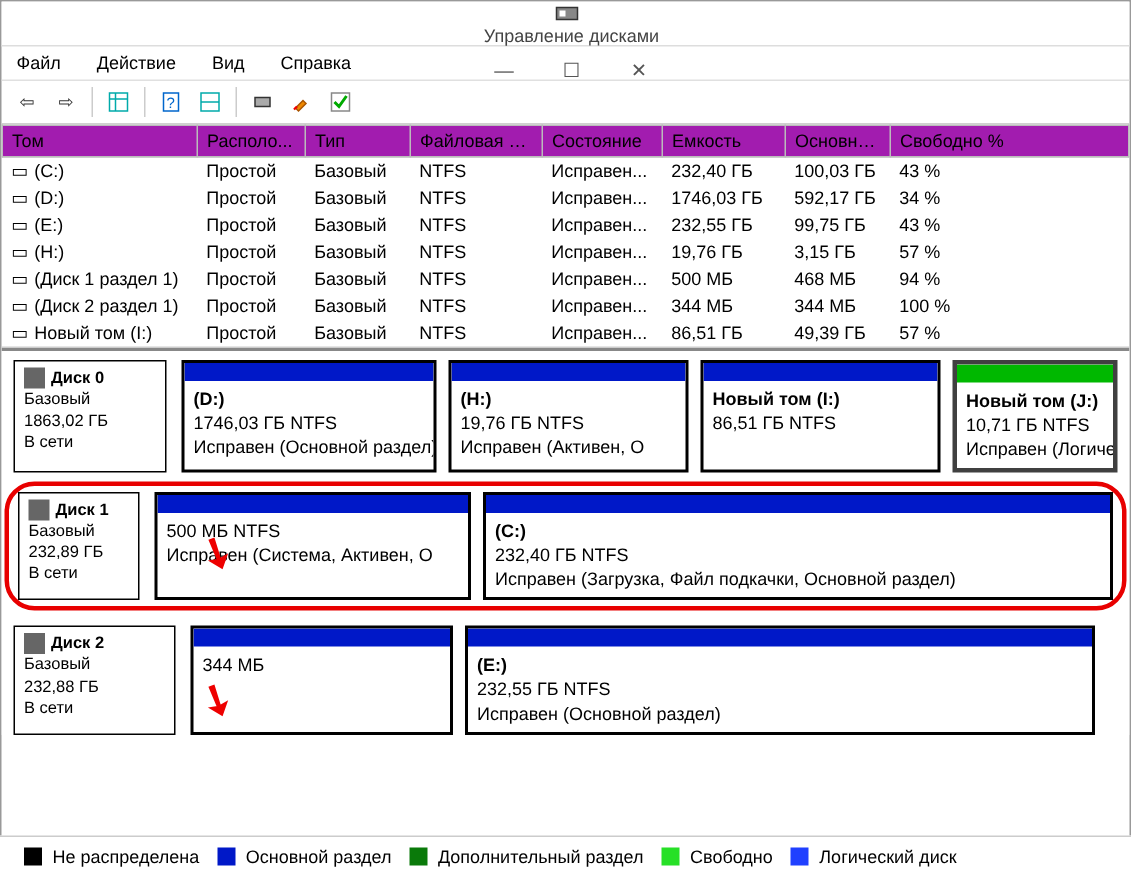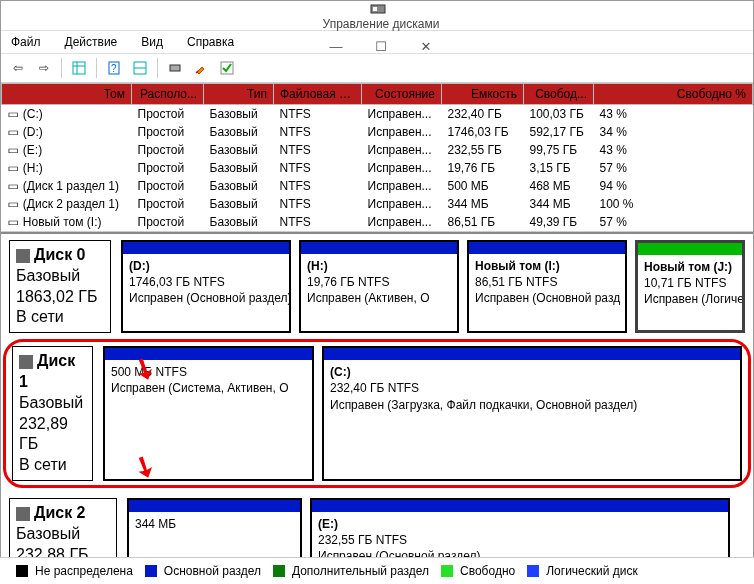--- a/index.html
+++ b/index.html
@@ -10,27 +10,27 @@
   .titlebar .win-btns { display: flex; }
   .titlebar .win-btn { width: 45px; height: 30px; display:flex; align-items:center; justify-content:center; font-size:13px; color:#555; }
   .menubar { display: flex; gap: 24px; padding: 4px 10px; border-bottom: 1px solid #e0e0e0; }
   .menubar span { cursor: default; }
   .toolbar { display: flex; align-items: center; gap: 4px; padding: 3px 6px; border-bottom: 1px solid #d0d0d0; }
   .toolbar .tb-btn { width: 22px; height: 22px; display:flex; align-items:center; justify-content:center; font-size:12px; color:#333; border:1px solid transparent; }
   .toolbar .sep { width:1px; height:20px; background:#ccc; margin:0 2px;}
   
   .vol-table { border-bottom: 1px solid #ccc; }
   .vol-table table { width: 100%; border-collapse: collapse; table-layout: fixed; }
-  .vol-table th { text-align: right; font-weight: normal; padding: 3px 6px; background:#b91c1c; border:1px solid #bbb; font-size:12px; overflow:hidden; text-overflow:ellipsis; white-space:nowrap;}
+  .vol-table th { text-align: left; font-weight: normal; padding: 3px 6px; background:#a21caf; border:1px solid #bbb; font-size:12px; overflow:hidden; text-overflow:ellipsis; white-space:nowrap;}
   .vol-table td { padding: 2px 6px; white-space: nowrap; overflow:hidden; text-overflow:ellipsis; }
   .vol-row-icon { width:12px; display:inline-block; }
   
   .disks-pane { padding: 6px 8px 0 8px; background: #fff; border-top: 2px solid #888; }
   .disk-row { display:flex; margin-bottom: 10px; }
-  .disk-info { width: 108px; padding: 4px 6px; border: 1px solid #000; font-size:16px; line-height:1.3; }
+  .disk-info { width: 108px; padding: 4px 6px; border: 1px solid #000; font-size:11px; line-height:1.3; }
   .disk-info .disk-name { font-weight: bold; }
   .disk-info .dicon { width:14px; height:14px; background:#666; display:inline-block; margin-right:4px; vertical-align:middle;}
   .disk-parts { flex:1; display:flex; gap:8px; margin-left:10px; }
   .part { border: 2px solid #000; display:flex; flex-direction:column; overflow:hidden;}
   .part .color-bar { height: 12px; background: #0018c8; }
   .part.green .color-bar { background: #00b800; }
   .part-body { padding: 4px 6px; font-size:12px; line-height:1.35; white-space:nowrap; overflow:hidden; text-overflow:ellipsis;}
   .part.green { border: 3px solid #404040; }
   .part-wrap-highlight { border: 3px solid #e80000; border-radius: 20px; padding: 4px 6px; margin: -4px -6px; }
   
@@ -120,21 +120,21 @@
         <col style="width:auto">
       </colgroup>
     <thead>
         <tr id="vol-headers">
           <th>Том</th>
           <th>Располо...</th>
           <th>Тип</th>
           <th>Файловая с...</th>
           <th>Состояние</th>
           <th>Емкость</th>
-          <th>Свобод...</th>
+          <th>Основно...</th>
           <th>Свободно %</th>
         </tr>
       </thead>
     <tbody id="vol-body">
         <tr>
           <td><span class="vol-row-icon">▭</span> (C:)</td>
           <td>Простой</td>
           <td>Базовый</td>
           <td>NTFS</td>
           <td>Исправен...</td>
@@ -229,21 +229,20 @@
             <div><b>(H:)</b></div>
             <div>19,76 ГБ NTFS</div>
             <div>Исправен  (Активен, О</div>
           </div>
         </div>
         <div class="part" style="width: 160px;">
           <div class="color-bar"></div>
           <div class="part-body">
             <div><b>Новый том   (I:)</b></div>
             <div>86,51 ГБ NTFS</div>
-            <div>Исправен  (Основной разд</div>
           </div>
         </div>
         <div class="part green" style="width: 110px;">
           <div class="color-bar"></div>
           <div class="part-body">
             <div><b>Новый том  (J:)</b></div>
             <div>10,71 ГБ NTFS</div>
             <div>Исправен  (Логическ</div>
           </div>
         </div>

